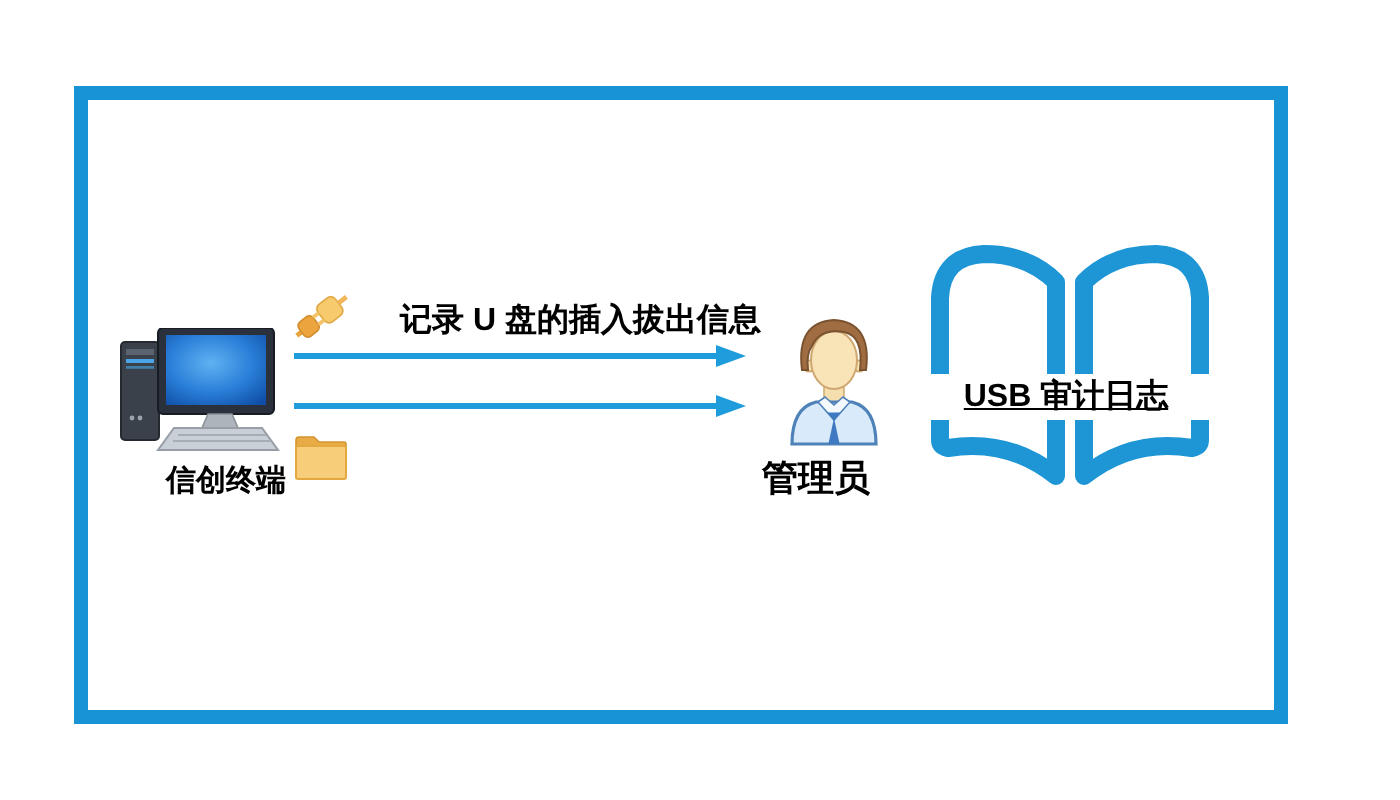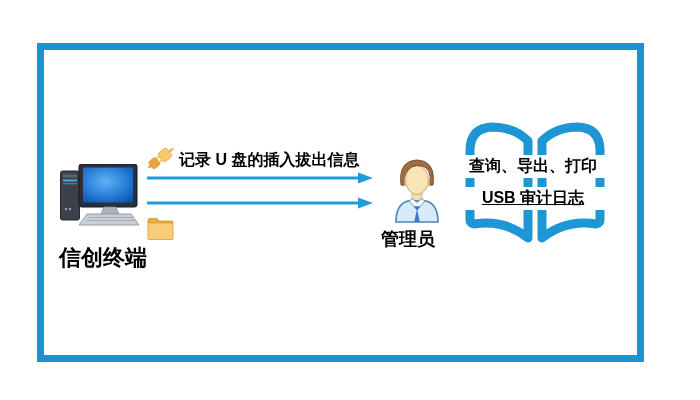--- a/index.html
+++ b/index.html
@@ -6,23 +6,23 @@
   .stage{
     position:relative;width:700px;height:400px;background:#ffffff;overflow:hidden;
     font-family:"Liberation Sans","DejaVu Sans",sans-serif;color:#000;
   }
   .frame{
     position:absolute;left:37px;top:43px;width:607px;height:319px;
     box-sizing:border-box;border:7px solid #1894d6;background:transparent;
   }
   .abs{position:absolute;}
   .label{font-weight:bold;color:#000;white-space:nowrap;}
-  .terminal-label{left:59px;top:231px;width:84px;text-align:right;font-size:22px;margin-top:12px;}
+  .terminal-label{left:59px;top:231px;width:84px;text-align:right;font-size:15px;}
   .admin-label{left:381px;top:227px;width:74px;font-size:18px;}
-  .flow-label{font-size:16px;font-weight:bold;white-space:nowrap;}
+  .flow-label{font-size:16px;font-weight:bold;white-space:nowrap;margin-left:21px;}
   .flow1-label{left:179px;top:150px;}
   .flow2-label{left:179px;top:220px;}
   .book-line{
     width:148px;text-align:center;font-size:16px;font-weight:bold;white-space:nowrap;
     background:#ffffff;padding:1px 0;
   }
   .book-line1{left:459px;top:155px;}
   .book-line2{left:459px;top:187px;text-decoration:underline;}
   svg{display:block;}
 </style>
@@ -91,16 +91,15 @@
     <circle cx="36.5" cy="28" r="2.8" fill="#f9e4b8" stroke="#cfa871"></circle>
     <ellipse cx="24" cy="25" rx="11.5" ry="14.5" fill="#f9e4b8" stroke="#cfa871"></ellipse>
     <path d="M8,30 Q5,6 24,5 Q43,6 40,30 L37,30 Q39,13 29,11 Q17,9 13,18 Q10,22 11,30 Z" fill="#a06c42" stroke="#7a5330"></path>
   </svg>
   <div class="abs label admin-label">管理员</div>
 
   <svg class="abs" style="left:460px;top:117px;" width="150" height="130" viewBox="0 0 150 130">
     <path d="M10,103 L10,32 Q11,11 32,10 Q54,10 68,24 L68,121 Q44,102 14,107 Q10,106 10,103 Z" fill="#ffffff" stroke="#1e96d6" stroke-width="9" stroke-linejoin="round"></path>
     <path d="M140,103 L140,32 Q139,11 118,10 Q96,10 82,24 L82,121 Q106,102 136,107 Q140,106 140,103 Z" fill="#ffffff" stroke="#1e96d6" stroke-width="9" stroke-linejoin="round"></path>
   </svg>
-  <div class="abs label book-line book-line1">查询、导出、打印</div>
   <div class="abs label book-line book-line2">USB 审计日志</div>
 
 </div>
 
 </body></html>

